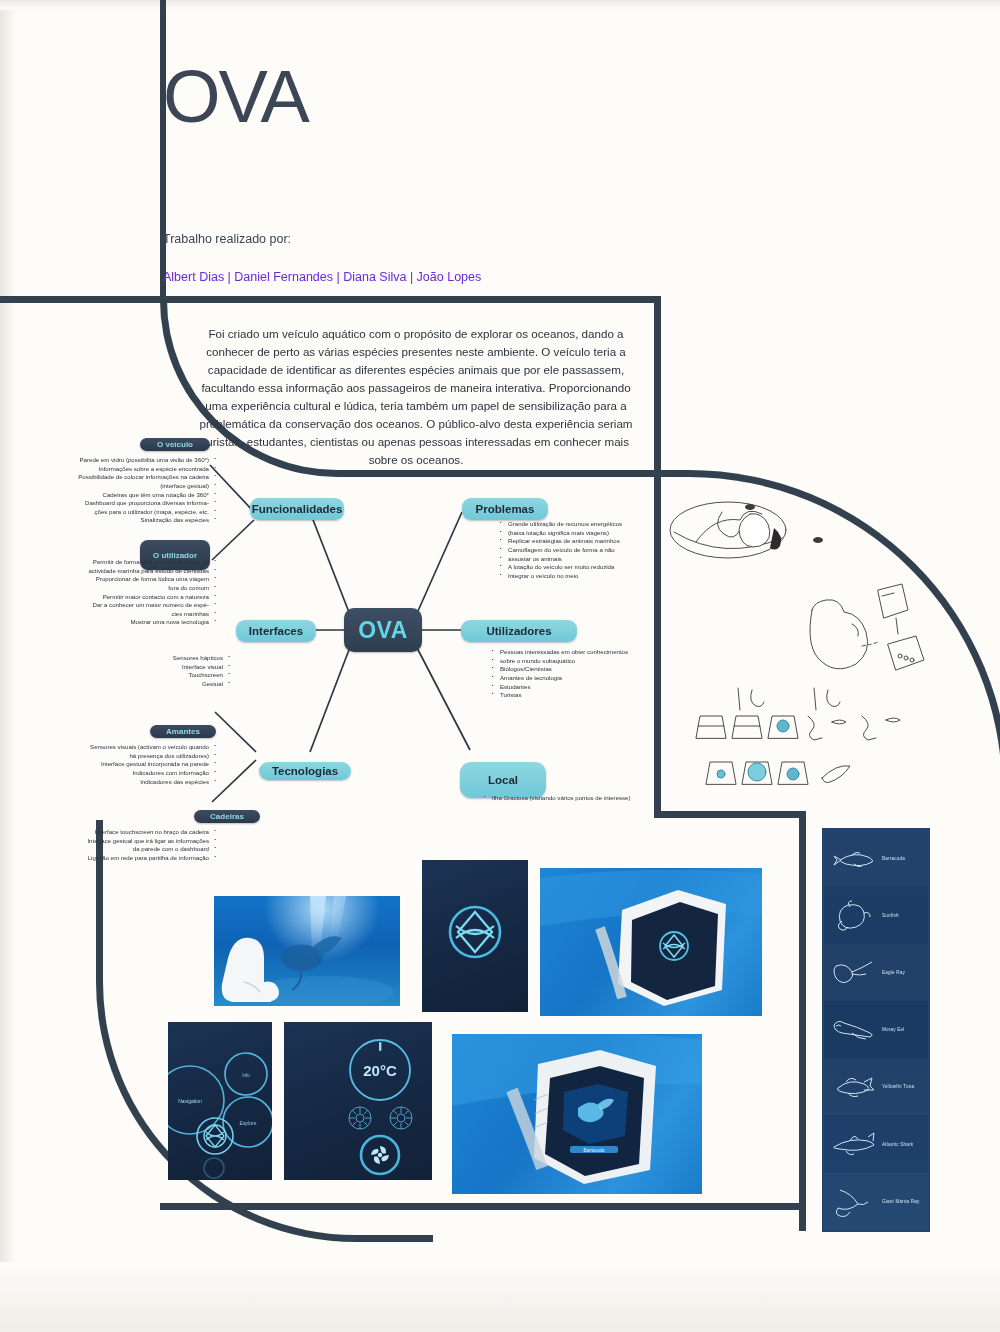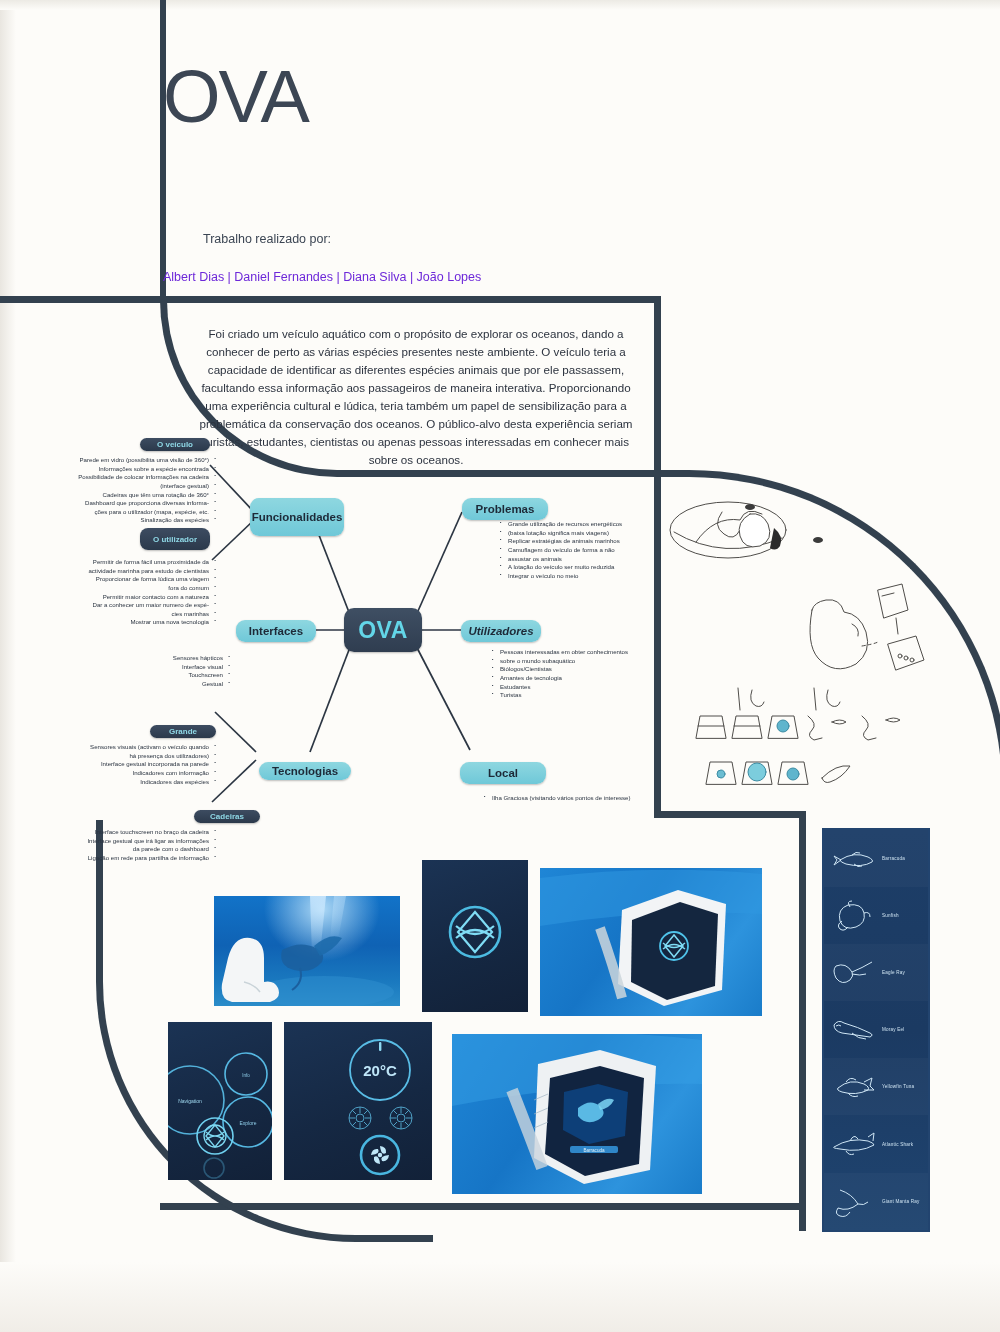--- a/index.html
+++ b/index.html
@@ -40,21 +40,21 @@
   }
   .arc-bottomleft{
     position:absolute;left:96px;top:820px;width:330px;height:415px;
     border:7px solid #33414f;border-top:none;border-right:none;
     border-radius:0 0 0 260px;
   }
 
   
   .title{position:absolute;left:163px;top:60px;font-size:74px;
     font-weight:400;letter-spacing:-2px;color:#3c4654;line-height:1;}
-  .by-label{position:absolute;left:163px;top:232px;font-size:12.5px;color:#3b4553;margin-left:40px;}
+  .by-label{position:absolute;left:163px;top:232px;font-size:12.5px;color:#3b4553;}
   .authors{position:absolute;left:163px;top:270px;font-size:12.5px;color:#6d28d9;}
 
   
   .desc{position:absolute;left:196px;top:325px;width:440px;
     font-size:11.6px;line-height:1.55;text-align:center;color:#2c333f;}
 
   
   .mm{position:absolute;left:0;top:430px;width:660px;height:390px;}
   .node{
     position:absolute;border-radius:9px;text-align:center;
@@ -146,30 +146,30 @@
         <line x1="422" y1="200" x2="470" y2="200"></line>
         <line x1="254" y1="82" x2="210" y2="35"></line>
         <line x1="254" y1="90" x2="212" y2="130"></line>
         <line x1="256" y1="322" x2="215" y2="282"></line>
         <line x1="256" y1="330" x2="212" y2="372"></line>
       </g>
     </svg>
 
     <div class="node center" style="left:344px;top:178px;width:78px;height:44px;">OVA</div>
 
-    <div class="node main" style="left:250px;top:68px;width:94px;height:38px;">Funcionalidades</div>
+    <div class="node main" style="left:250px;top:68px;width:94px;height:22px;">Funcionalidades</div>
     <div class="node main" style="left:462px;top:68px;width:86px;height:22px;">Problemas</div>
     <div class="node main" style="left:236px;top:190px;width:80px;height:22px;">Interfaces</div>
-    <div class="node main" style="left:461px;top:190px;width:80px;height:22px;font-style:italic;">Utilizadores</div>
+    <div class="node main" style="left:461px;top:190px;width:116px;height:22px;">Utilizadores</div>
     <div class="node main" style="left:259px;top:332px;width:92px;height:18px;">Tecnologias</div>
-    <div class="node main" style="left:460px;top:332px;width:86px;height:22px;">Local</div>
+    <div class="node main" style="left:460px;top:332px;width:86px;height:36px;border-radius:11px;">Local</div>
 
     <div class="node sub" style="left:140px;top:8px;width:70px;height:13px;">O veículo</div>
-    <div class="node sub" style="left:140px;top:98px;width:70px;height:22px;">O utilizador</div>
-    <div class="node sub" style="left:150px;top:295px;width:66px;height:13px;">Grande</div>
+    <div class="node sub" style="left:140px;top:110px;width:70px;height:30px;">O utilizador</div>
+    <div class="node sub" style="left:150px;top:295px;width:66px;height:13px;">Amantes</div>
     <div class="node sub" style="left:150px;top:380px;width:66px;height:13px;margin-left:44px;">Cadeiras</div>
 
     <div class="bul r" style="left:50px;top:26px;width:166px;">
       <ul>
           <li>Parede em vidro (possibilita uma visão de 360°)</li>
           <li>Informações sobre a espécie encontrada</li>
           <li>Possibilidade de colocar informações na cadeira</li>
           <li class="cont">(interface gestual)</li>
           <li>Cadeiras que têm uma rotação de 360°</li>
           <li>Dashboard que proporciona diversas informa-</li>

